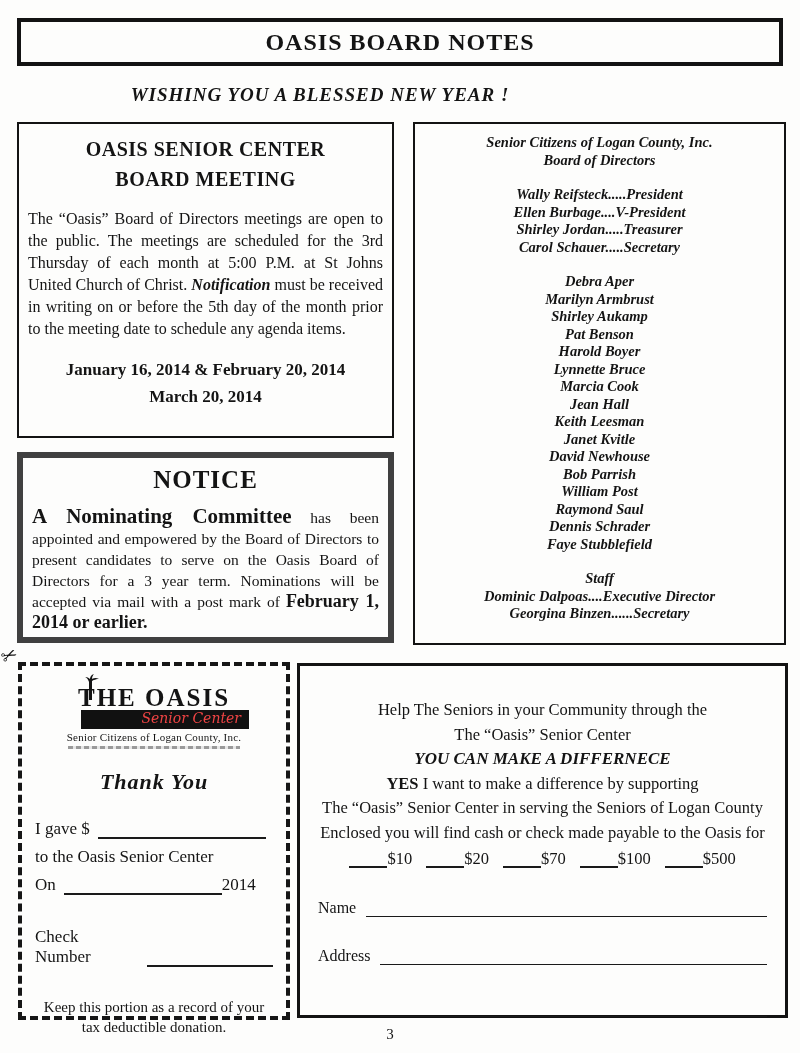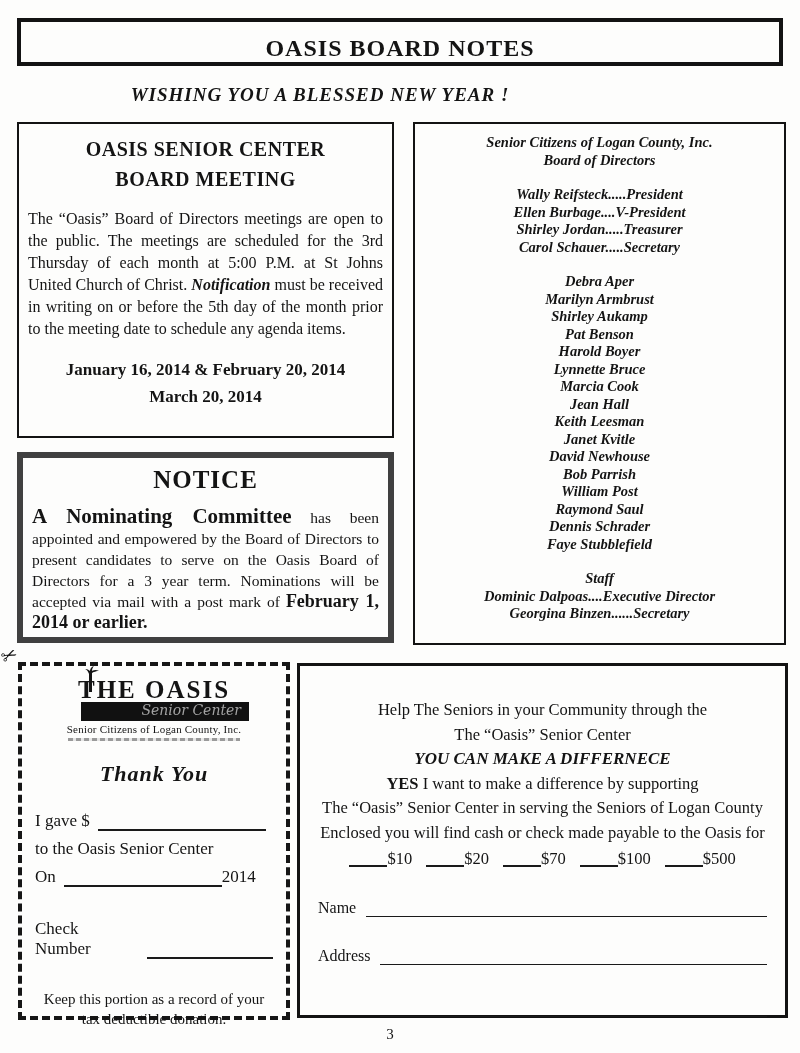--- a/index.html
+++ b/index.html
@@ -10,21 +10,21 @@
     font-family:"Liberation Serif", serif;
     color:#141414;
     overflow:hidden;
   }
   .abs { position:absolute; }
 
   
   .title-box {
     left:17px; top:18px; width:766px; height:48px;
     border:4px solid #131313;
-    display:flex; align-items:flex-end; justify-content:center;
+    display:flex; align-items:center; justify-content:center;
   }
   .title-box h1 {
     font-size:24px; font-weight:bold; letter-spacing:1px;
   }
   .greeting {
     left:0; top:84px; width:640px; text-align:center;
     font-family:Liberation Serif, serif;
     font-size:19px; font-weight:bold; font-style:italic;
     letter-spacing:1px;
   }
@@ -80,28 +80,28 @@
   .scissors {
     left:1px; top:644px; font-size:19px;
     font-family:"DejaVu Sans", sans-serif;
     transform:rotate(-25deg);
   }
   .receipt-box {
     left:18px; top:662px; width:272px; height:358px;
     border:4px dashed #161616;
     padding:8px 13px 0 13px;
   }
-  .logo { text-align:center; position:relative; width:190px; margin:4px auto; }
+  .logo { text-align:center; position:relative; width:190px; margin:12px auto; }
   .logo-main {
     font-size:25px; font-weight:bold; letter-spacing:2px;
     line-height:24px; text-align:center;
   }
   .palm { position:absolute; left:18px; top:-12px; }
   .logo-banner {
-    margin:0 0 0 22px; background:#111; color:#a3a3a3;
+    margin:0 0 0 22px; background:#111; color:#ef4444;
     font-style:italic; font-size:14px; text-align:right;
     padding:0 8px 2px 0; line-height:17px;
     font-family:"DejaVu Serif", serif;
   }
   .logo-sub { font-size:11px; margin-top:2px; letter-spacing:0.2px; }
   .logo-fine {
     height:3px; width:172px; margin:3px auto 0 auto;
     background:repeating-linear-gradient(90deg,#9a9a9a 0 5px,#e6e6e6 5px 8px);
   }
   .thank-you {
@@ -121,21 +121,21 @@
     padding:32px 18px 0 18px;
     font-size:16.5px;
   }
   .form-center { text-align:center; line-height:24.5px; }
   .form-slogan { font-weight:bold; font-style:italic; font-size:17px; }
   .bold { font-weight:bold; }
   .amounts-row {
     margin-top:4px; text-align:center; font-size:16.5px;
     display:flex; justify-content:center; gap:14px;
   }
-  .amounts-row .amt { display:flex; align-items:flex-start; }
+  .amounts-row .amt { display:flex; align-items:center; }
   .amounts-row .blank { width:38px; }
   .form-field { display:flex; margin-top:30px; font-size:16px; }
   .form-field .blank { flex:1; margin-left:10px; border-bottom-width:1.5px; }
   .form-field.extra { margin-left:62px; margin-top:34px; }
 
   .page-number {
     left:0; top:1026px; width:780px; text-align:center; font-size:15px;
   }
 </style>
 </head>

